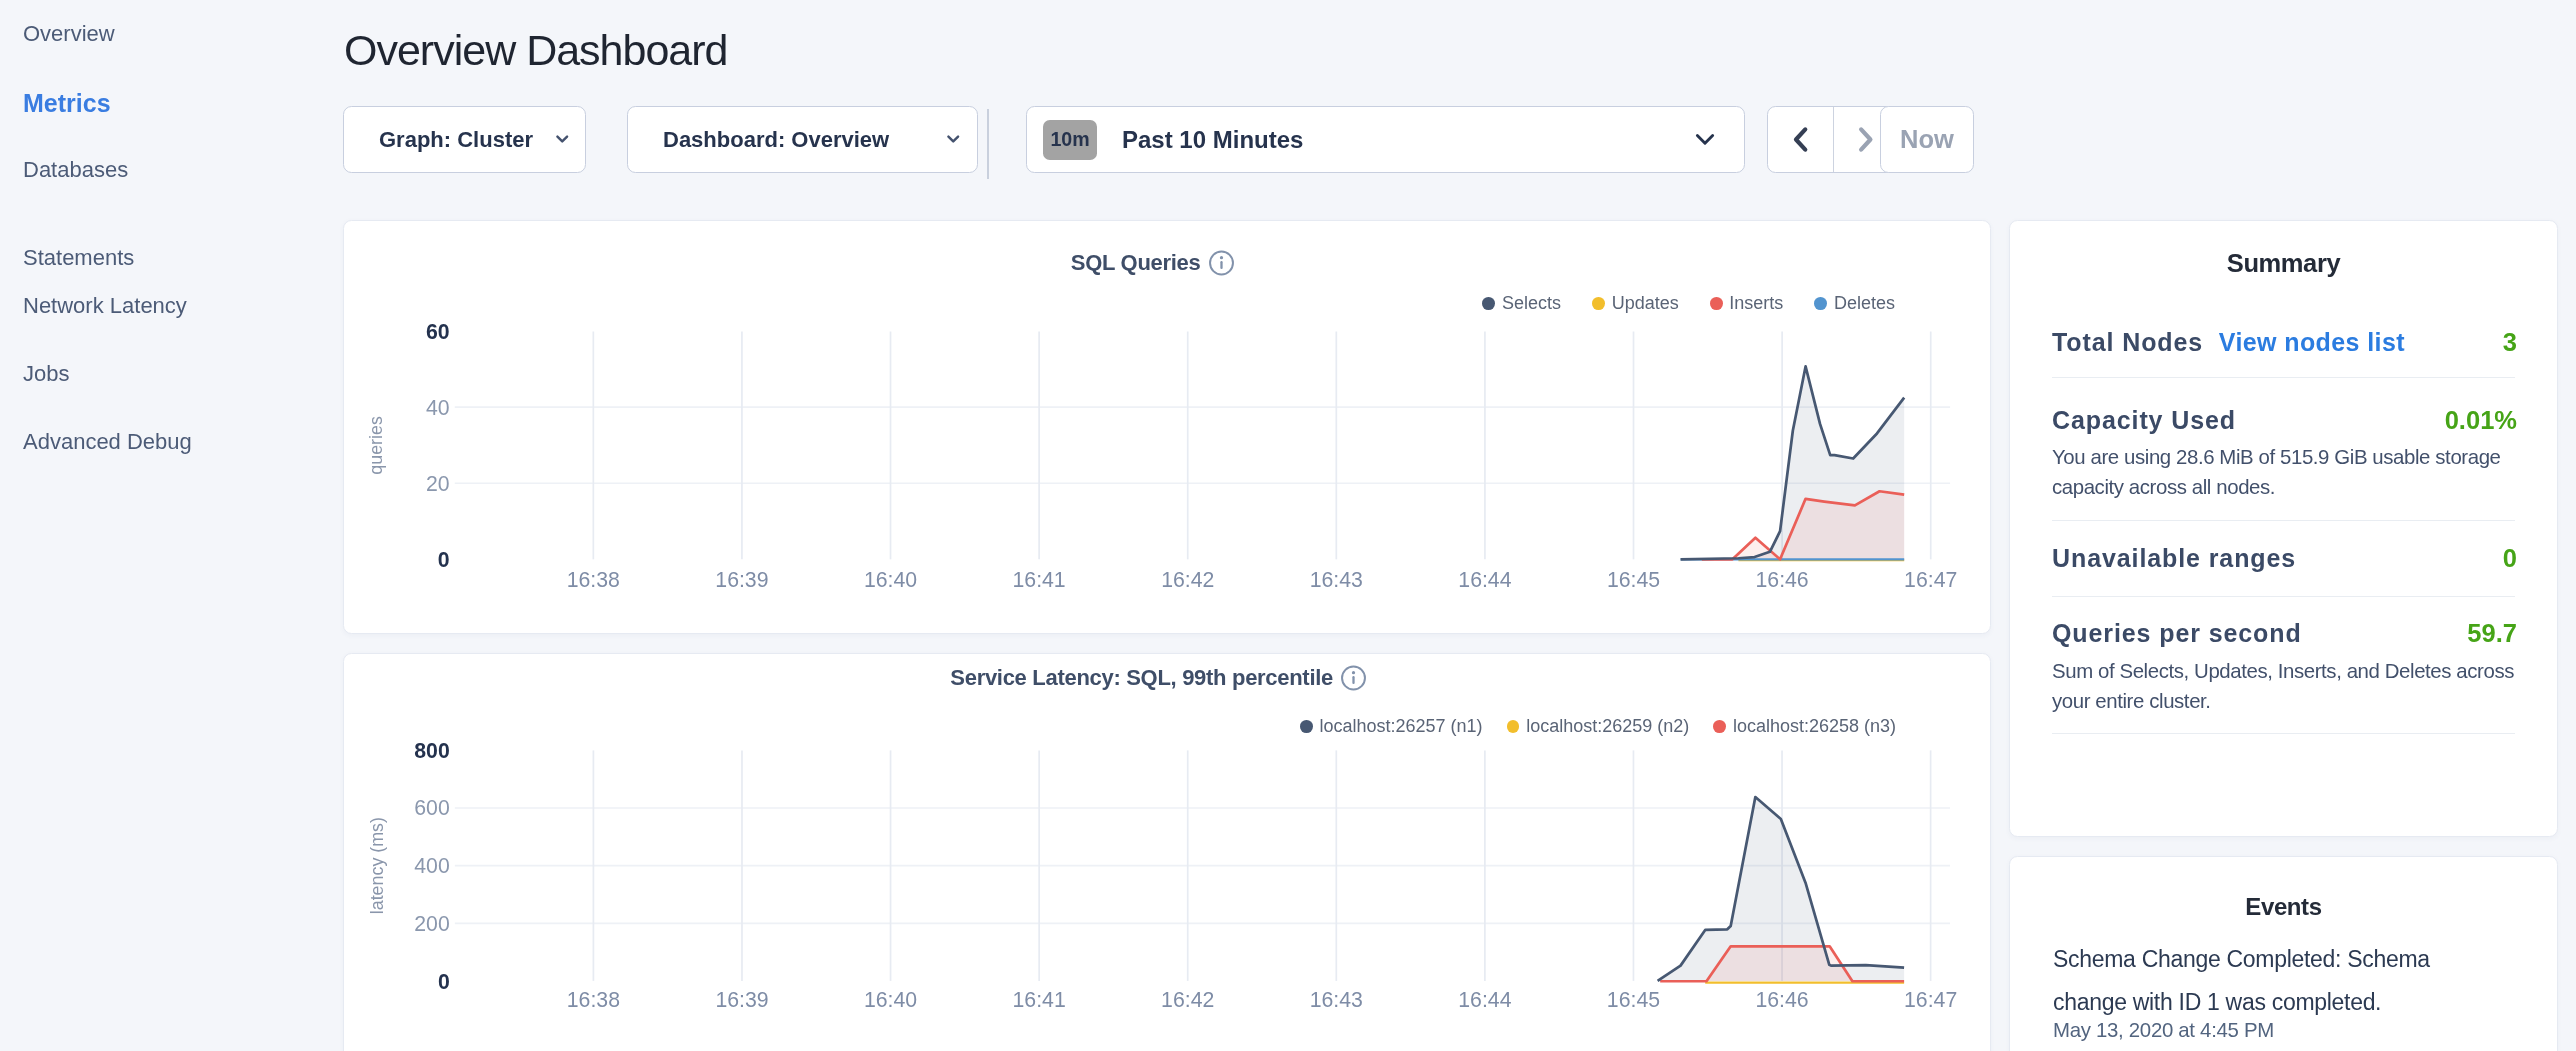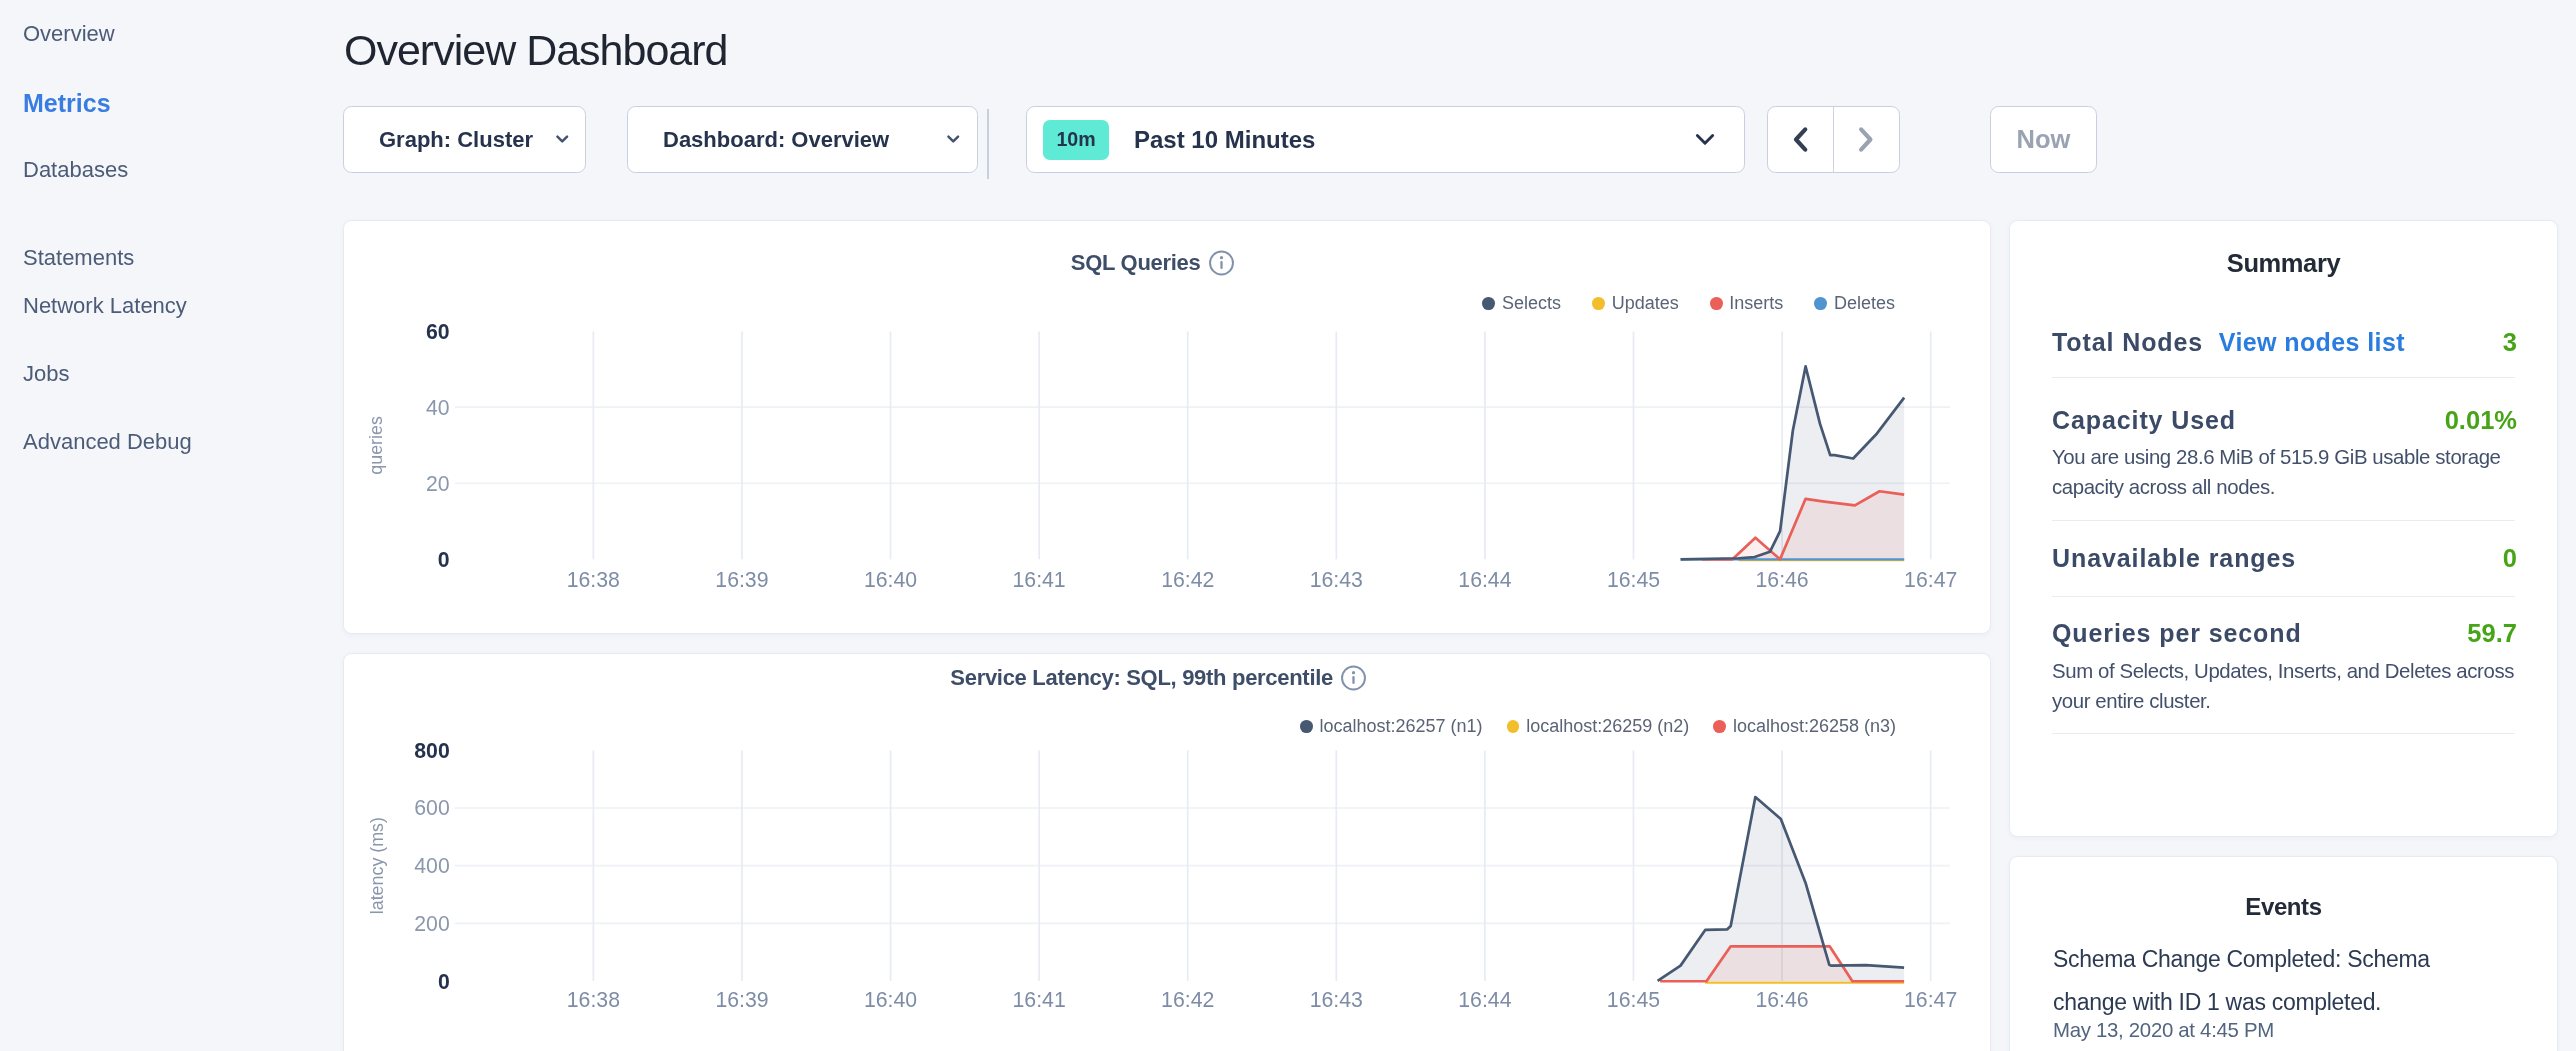--- a/index.html
+++ b/index.html
@@ -21,22 +21,22 @@
 }
 
 .ctl {
   position:absolute; top:106px; height:67px; background:#fff;
   border:1.7px solid #c8cfdf; border-radius:8.5px;
   display:flex; align-items:center; white-space:nowrap;
   font-size:22px; font-weight:bold; color:#26334d;
 }
 .divider-v { position:absolute; top:109px; height:70px; width:1.7px; background:#c9d0dd; }
 .badge-10m {
-  background:#5eead4; border-radius:6.8px; color:#26334d;
-  font-size:19.6px; font-weight:bold; width:66px; height:40px;
+  background:#a3a3a3; border-radius:6.8px; color:#26334d;
+  font-size:19.6px; font-weight:bold; width:54px; height:40px;
   display:flex; align-items:center; justify-content:center;
   margin-right:25px; flex:none;
 }
 
 .card {
   position:absolute; background:#fff;
   border:0.9px solid #e6eaf2; border-radius:8.5px;
   box-shadow:0 1.7px 5.1px rgba(60,80,120,0.04);
 }
 .chart-title {
@@ -99,21 +99,21 @@
     <svg width="20.4" height="27" viewBox="0 0 24 32" fill="none">
         <path d="M18 4L7 16l11 12" stroke="#353f54" stroke-width="5" stroke-linecap="round" stroke-linejoin="round"></path>
       </svg>
   </div>
   <div style="flex:1; display:flex; justify-content:center; align-items:center; height:100%;">
     <svg width="20.4" height="27" viewBox="0 0 24 32" fill="none">
         <path d="M6 4l11 12L6 28" stroke="#9aa3b3" stroke-width="5" stroke-linecap="round" stroke-linejoin="round"></path>
       </svg>
   </div>
 </div>
-<div class="ctl" style="left:1990px; width:107px; justify-content:center; color:#9aa3b3; font-size:25.5px;">Now</div>
+<div class="ctl" style="left:1880px; width:94px; justify-content:center; color:#9aa3b3; font-size:25.5px;">Now</div>
 
 <div class="card" style="left:343px; top:220px; width:1648px; height:414px;">
   <div class="chart-title">
     <span>SQL Queries</span>
     <svg width="26" height="26" viewBox="0 0 34 34" fill="none">
         <circle cx="17" cy="17" r="15" stroke="#8292ab" stroke-width="2.6"></circle>
         <rect x="15.5" y="14.5" width="3" height="10.5" rx="1.4" fill="#8292ab"></rect>
         <circle cx="17" cy="10" r="2.1" fill="#8292ab"></circle>
       </svg>
   </div>

